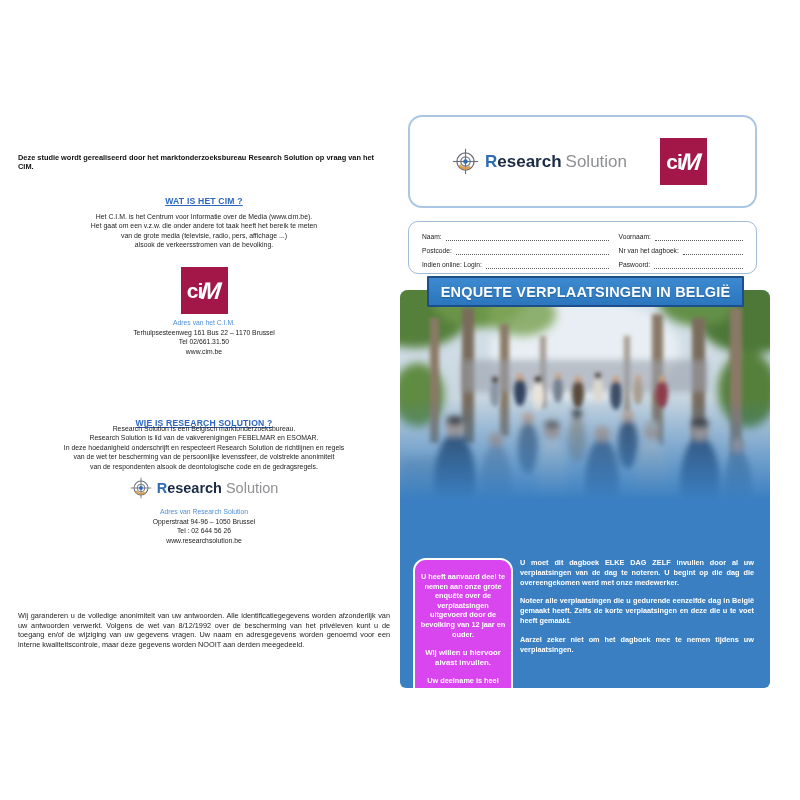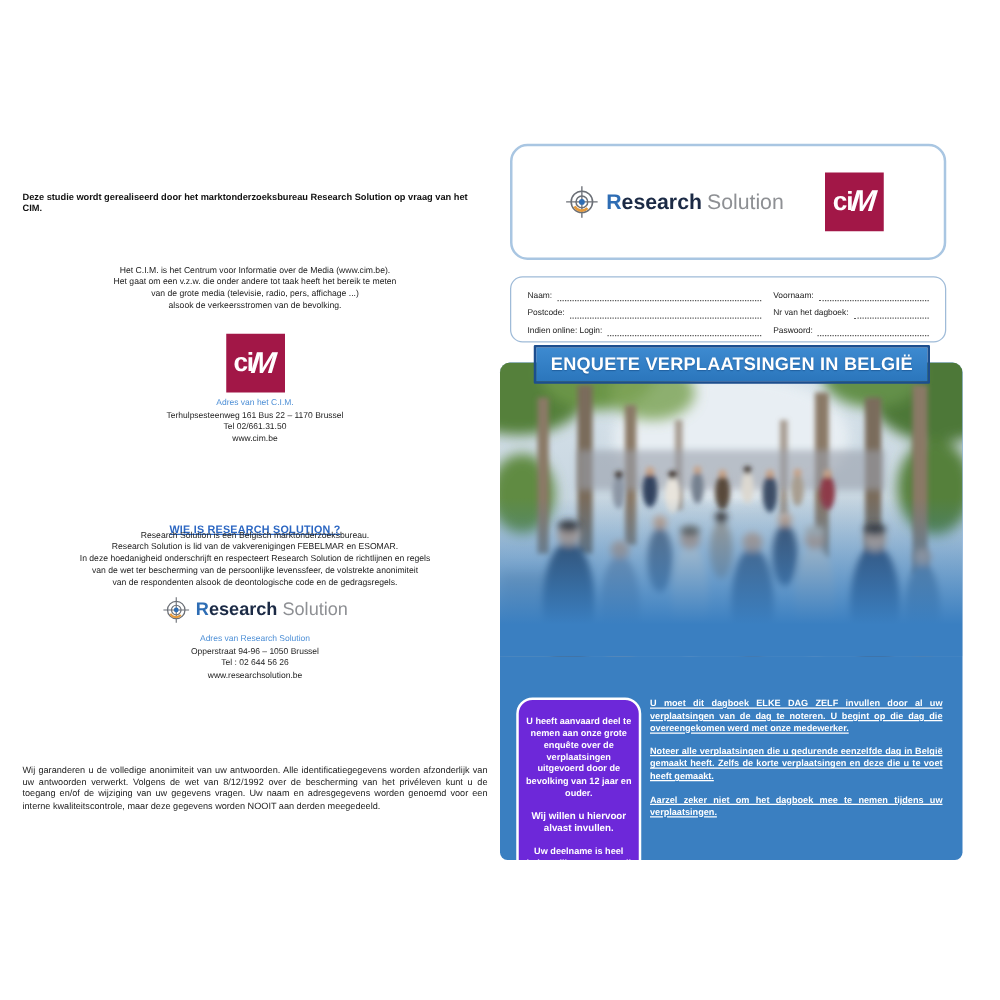--- a/index.html
+++ b/index.html
@@ -63,39 +63,40 @@
             border-radius:1px; display:flex; align-items:center; justify-content:center;
             z-index:3; }
   .banner span { color:#fff; font-weight:bold; font-size:14.5px; letter-spacing:.2px;
                  text-shadow:0 1px 1px rgba(0,40,90,.35); }
 
   .hero { position:absolute; left:0; top:180px; width:370px; height:398px;
           background:#3A7FC1; border-radius:8px 8px 6px 6px; overflow:hidden; z-index:1; }
   .hero svg.scene { position:absolute; left:0; top:0; width:370px; height:235px; display:block; }
 
   .left-box { position:absolute; left:13px; top:268px; width:100px; height:190px;
-              border:2.5px solid #fff; border-radius:13px; background:#6d28d9;
+              border:2.5px solid #fff; border-radius:13px; background:#d946ef;
               padding:12px 5px; color:#fff; text-align:center; z-index:2; }
   .left-box p { font-size:7.3px; font-weight:bold; line-height:9.6px; margin-bottom:9px; }
   .left-box p.thanks { font-size:7.8px; }
 
   .right-box { position:absolute; left:120px; top:268px; width:234px; z-index:2;
                color:#fff; }
   .right-box p { font-size:7.3px; font-weight:bold; line-height:9.8px; margin-bottom:9px;
-                 text-align:justify;text-decoration:underline; }
+                 text-align:justify; }
 </style>
 </head>
 <body>
 
 <div class="sheet">
 
   <div class="left-page">
 
     <div class="lp-block intro">Deze studie wordt gerealiseerd door het marktonderzoeksbureau Research Solution op vraag van het CIM.</div>
 
+    <div class="lp-block sec-heading cim-heading">WAT IS HET CIM ?</div>
 
     <div class="lp-block body-lines cim-body">
       <div>Het C.I.M. is het Centrum voor Informatie over de Media (www.cim.be).</div>
       <div>Het gaat om een v.z.w. die onder andere tot taak heeft het bereik te meten</div>
       <div>van de grote media (televisie, radio, pers, affichage ...)</div>
       <div>alsook de verkeersstromen van de bevolking.</div>
     </div>
 
     <div class="lp-block logo-wrap cim-logo-row">
       <div class="cim-square">

